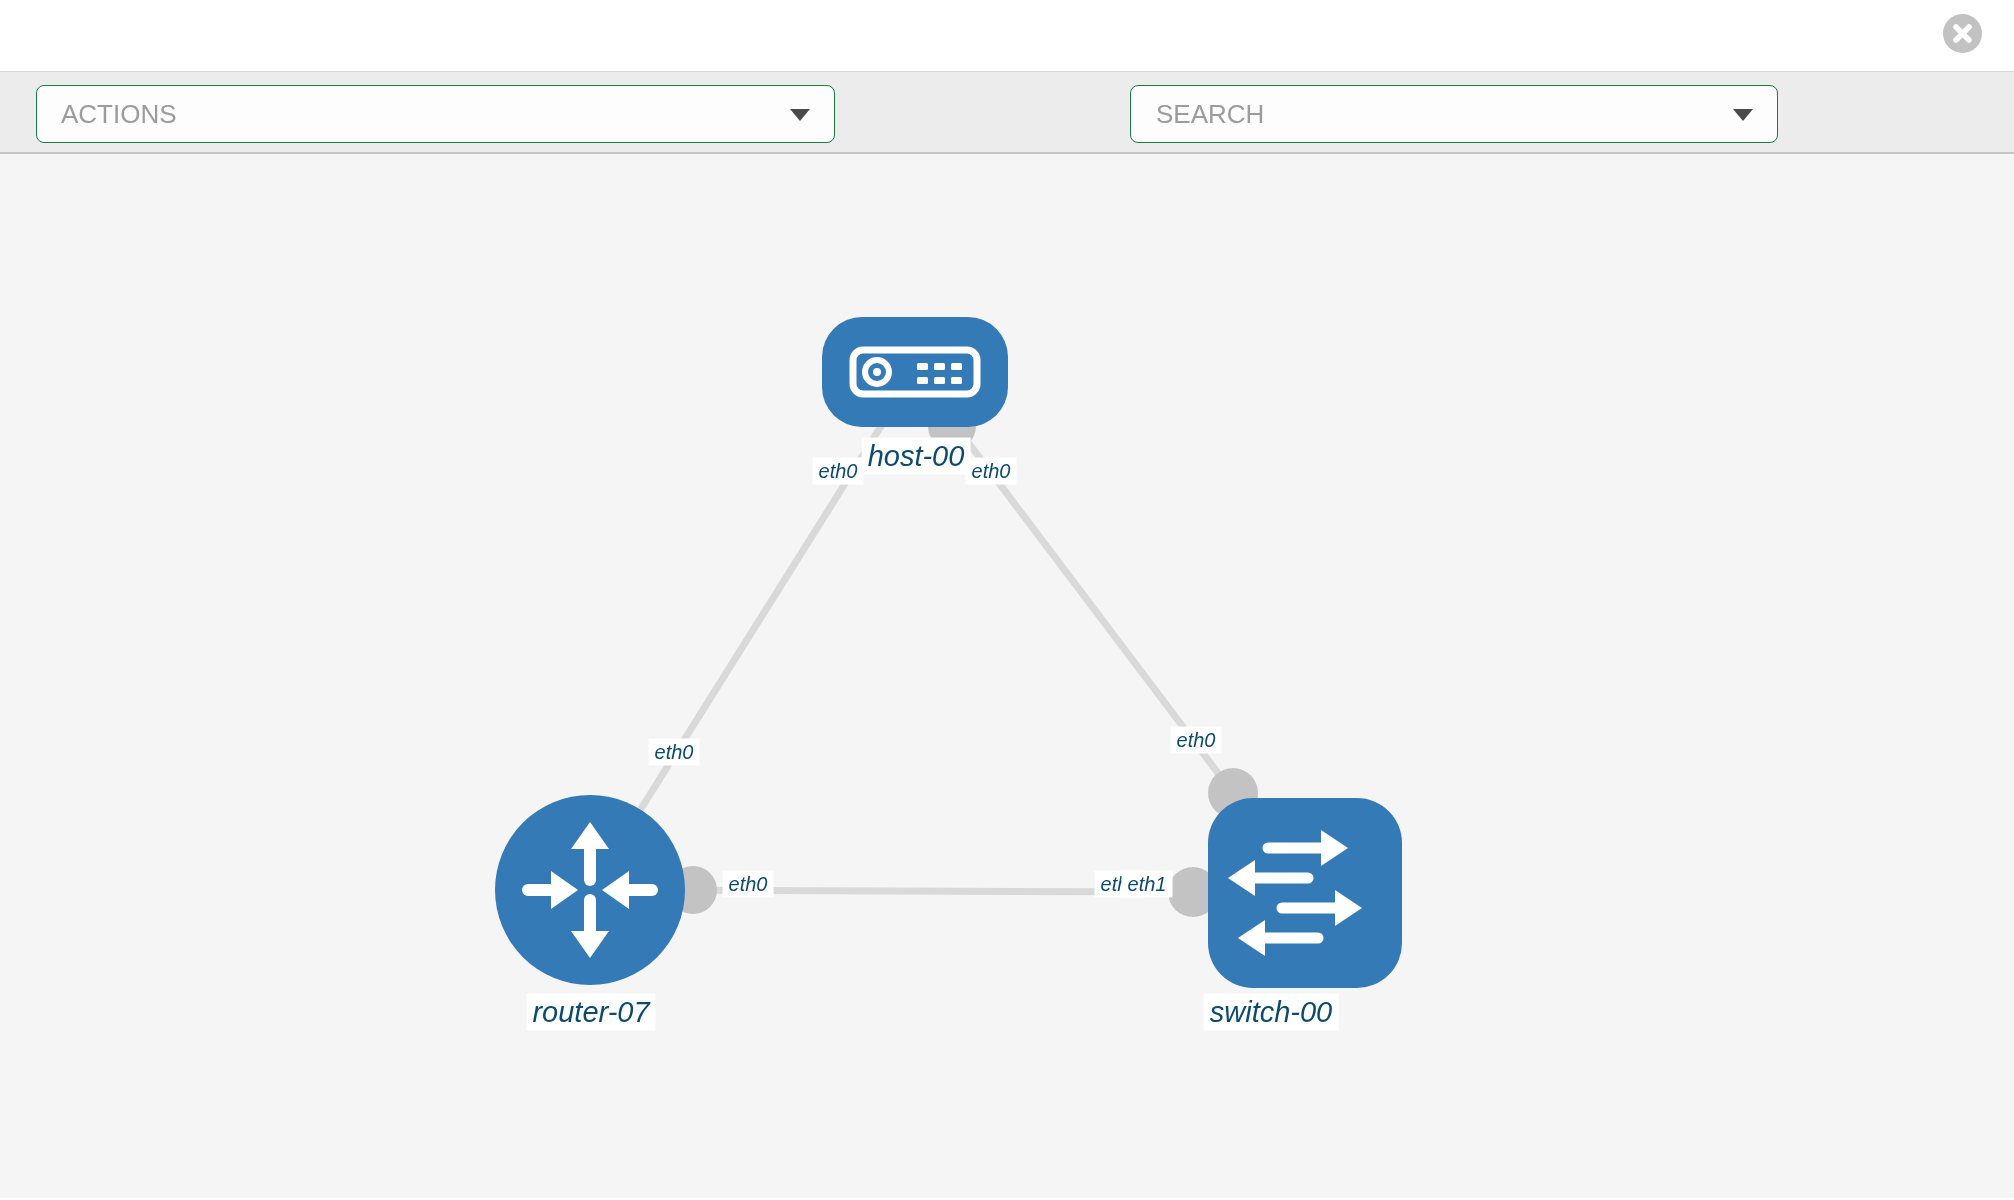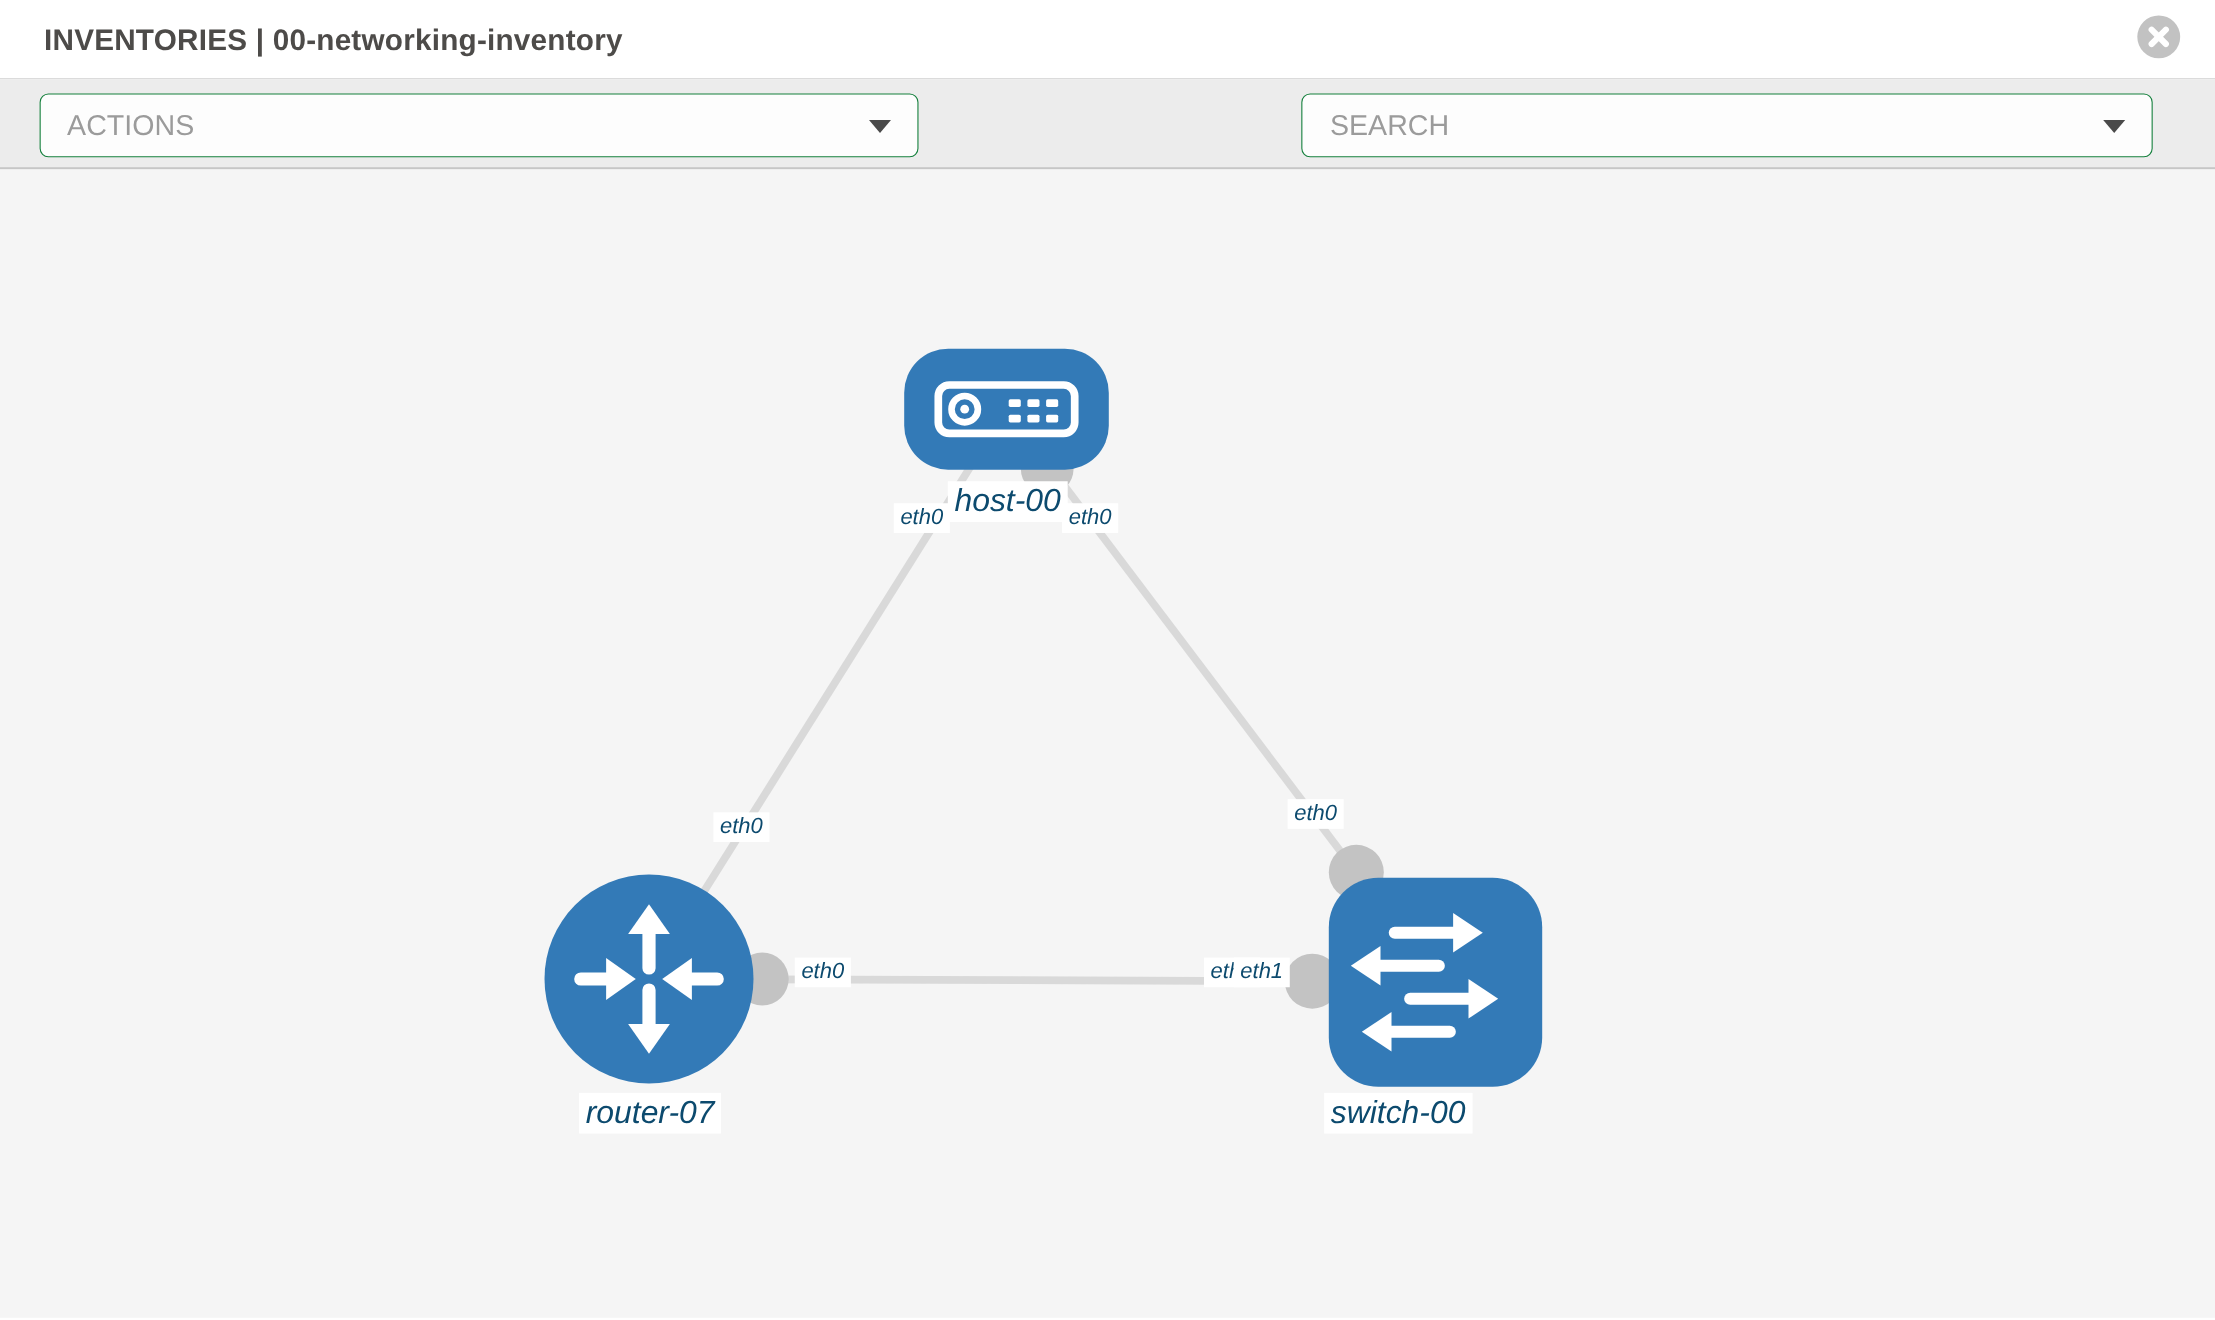--- a/index.html
+++ b/index.html
@@ -19,40 +19,39 @@
   
   .toolbar { position:relative; width:100%; height:82px; background:#ececec;
     border-bottom:2px solid #c6c6c6; }
   .select-box { position:absolute; top:13px; height:58px; background:#fdfdfd;
     border:1px solid #15803d; border-radius:8px; display:flex;
     align-items:center; padding:0 24px; font-size:26px; color:#9b9b9b; }
   .select-box .caret { position:absolute; right:24px; top:50%;
     margin-top:-5px; width:0; height:0; border-left:10px solid transparent;
     border-right:10px solid transparent; border-top:12px solid #4a4a4a; }
   .actions-box { left:36px; width:799px; }
-  .search-box { left:1183px; width:774px;padding-left:25px; }
+  .search-box { left:1130px; width:648px;padding-left:25px; }
   .tool-icon { position:absolute; top:94px; width:44px; height:44px;
     display:flex; align-items:center; justify-content:center; cursor:pointer; }
   .tool-icon.wrench { left:1045px; }
   .tool-icon.key { left:1113px; }
 
   
   .canvas { position:relative; width:2014px; height:1044px; background:#f5f5f5; }
   .canvas svg.topology { position:absolute; left:0; top:0; }
 
   .chip { position:absolute; background:#ffffff; color:#0c4a6e;
     padding:2px 6px; white-space:nowrap; transform:translate(-50%,-50%);font-style:italic; }
   .chip.iface { font-size:20px; }
   .chip.nodename { font-size:29px; }
 </style>
 </head>
 <body>
 
 <div class="header">
-  <div class="header-title">INVENTORIES | 00-networking-inventory</div>
   <div class="close-btn">
     <svg width="39" height="39" viewBox="0 0 39 39">
       <line x1="13" y1="13" x2="26" y2="26" stroke="#fff" stroke-width="5.5" stroke-linecap="round"></line>
       <line x1="26" y1="13" x2="13" y2="26" stroke="#fff" stroke-width="5.5" stroke-linecap="round"></line>
     </svg>
   </div>
 </div>
 
 <div class="toolbar">
   <div class="select-box actions-box">

